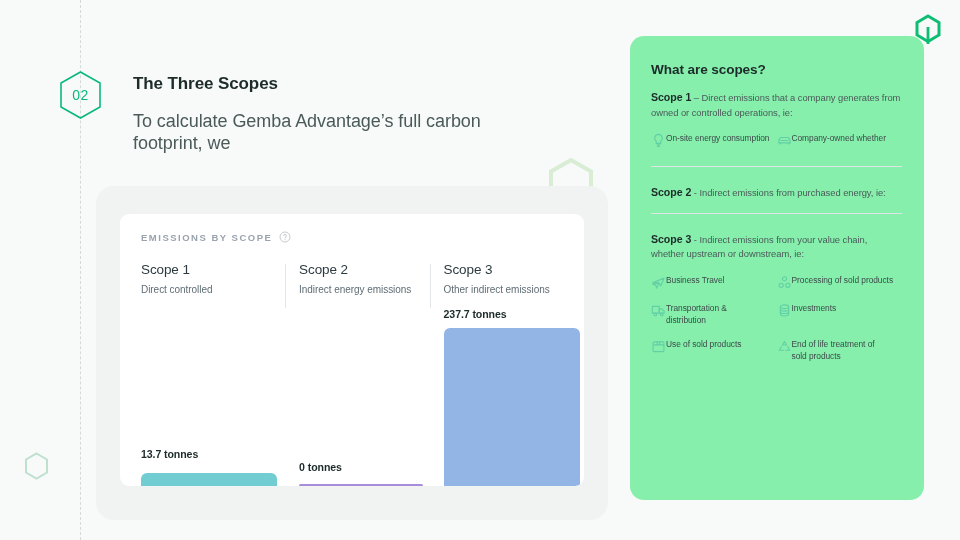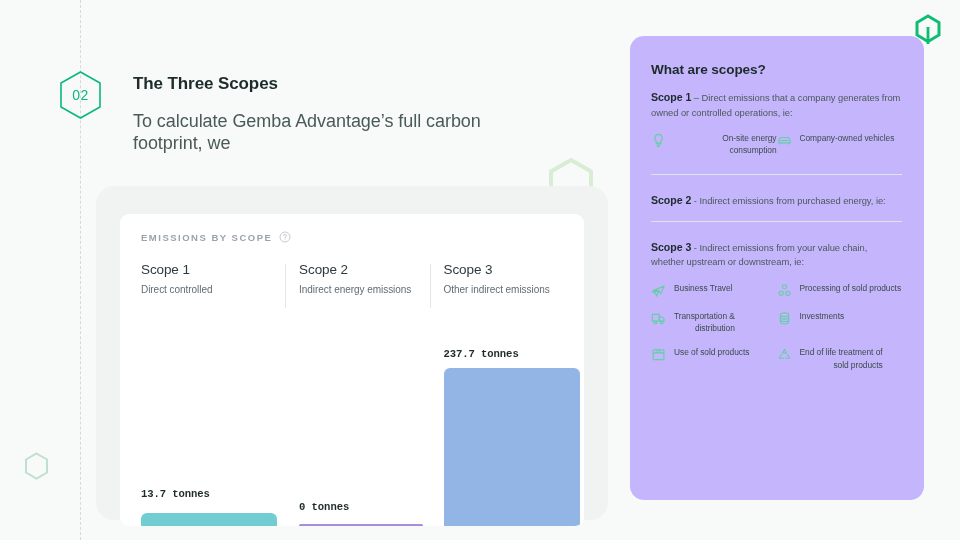--- a/index.html
+++ b/index.html
@@ -56,21 +56,21 @@
   }
 
   
   .chart-outer {
     position: absolute; left: 96px; top: 186px;
     width: 512px; height: 334px;
     background: #f0f3f2; border-radius: 18px;
   }
   .chart-inner {
     position: absolute; left: 24px; top: 28px;
-    width: 464px; height: 312px;
+    width: 464px; height: 272px;
     background: #ffffff; border-radius: 9px;
     overflow: hidden;
   }
   .chart-head {
     position: absolute; left: 21px; top: 17px;
     display: flex; align-items: center; gap: 7px;
   }
   .chart-head .t {
     font-size: 9.5px; letter-spacing: 1.5px;
     color: #9aa3ad; font-weight: 600;
@@ -89,34 +89,34 @@
   }
   .col h3 {
     font-size: 13.5px; font-weight: 400; color: #2c3a40;
     letter-spacing: -0.1px; margin-bottom: 7px;
   }
   .col .sub {
     font-size: 10px; color: #5f6c74; letter-spacing: -0.05px;
   }
   .col .val {
     position: absolute; left: 0; font-size: 10.6px;
-    font-weight: 700; color: #1d2b2a; letter-spacing: -0.1px; font-family: Liberation Mono, monospace;
+    font-weight: 700; color: #1d2b2a; letter-spacing: -0.1px;
   }
   .col + .col .val { left: 14px; }
   .bar {
     position: absolute; bottom: -1px; left: 0;
     border-radius: 6px 6px 0 0;
   }
   .col + .col .bar { left: 14px; }
 
   
   .panel {
     position: absolute; left: 630px; top: 36px;
     width: 294px; height: 464px;
-    background: #c4b5fd; border-radius: 14px;
+    background: #86efac; border-radius: 14px;
     padding: 26px 22px 0 21px;
   }
   .panel h2 {
     font-size: 13.6px; font-weight: 700; color: #1d2b2a;
     letter-spacing: -0.1px; margin-bottom: 13px;
   }
   .panel .lede {
     font-size: 9.4px; color: #4b5a59; letter-spacing: -0.05px;
     margin-bottom: 23px;
   }
@@ -124,21 +124,21 @@
   .scope-desc {
     font-size: 9.4px; color: #4b5a59; line-height: 14.5px;
     letter-spacing: -0.05px; margin-bottom: 12px;
   }
   .scope-desc b {
     font-size: 10.6px; color: #1d2b2a; font-weight: 700;
   }
   .items { display: flex; flex-wrap: wrap; }
   .item {
     width: 50%; display: flex; align-items: flex-start;
-    gap: 8px; margin-bottom: 12px; text-align: right;
+    gap: 0; margin-bottom: 12px;
   }
   .item .ico {
     width: 15px; height: 15px; flex: 0 0 15px;
     margin-top: 1px; color: #63cfa5;
   }
   .item .ico svg { display: block; width: 15px; height: 15px; }
   .item .lbl {
     font-size: 8.4px; color: #3d4b4a; line-height: 12.2px;
     letter-spacing: -0.05px;
   }
@@ -235,21 +235,21 @@
           </span>
           <span class="lbl">On-site energy consumption</span>
         </div>
         <div class="item">
           <span class="ico">
             <svg viewBox="0 0 16 16" fill="none" stroke="currentColor" stroke-width="1.2" stroke-linecap="round">
               <path d="M2 10.5V8l1.6-3.2h8.8L14 8v2.5"></path>
               <path d="M2 10.5h12M3.4 10.5v1.3M12.6 10.5v1.3M4.2 8h7.6"></path>
             </svg>
           </span>
-          <span class="lbl">Company-owned vehicles</span>
+          <span class="lbl">Company-owned whether</span>
         </div>
       </div>
       <div class="hr"></div>
     </div>
 
     <div class="scope-block">
       <div class="scope-desc">
         <b>Scope 2</b><span> - Indirect emissions from purchased energy, ie:</span>
       </div>
       <div class="hr"></div>

